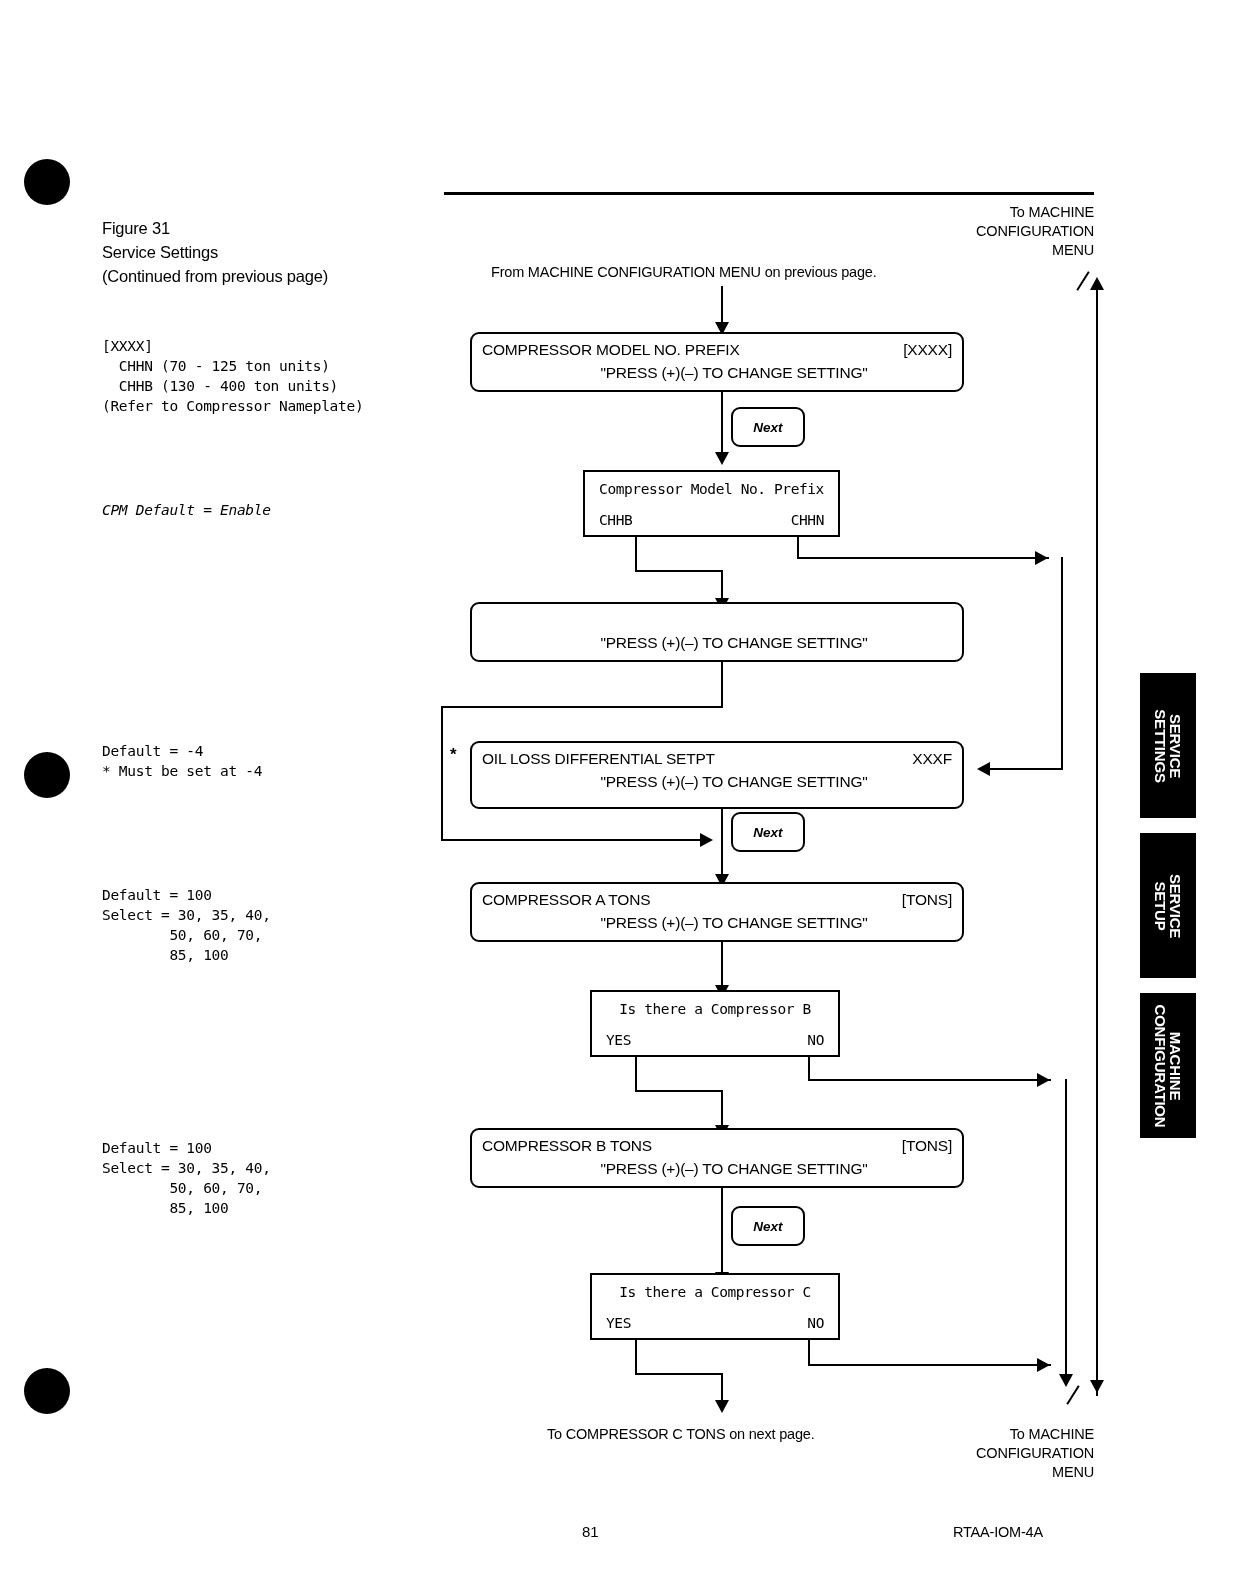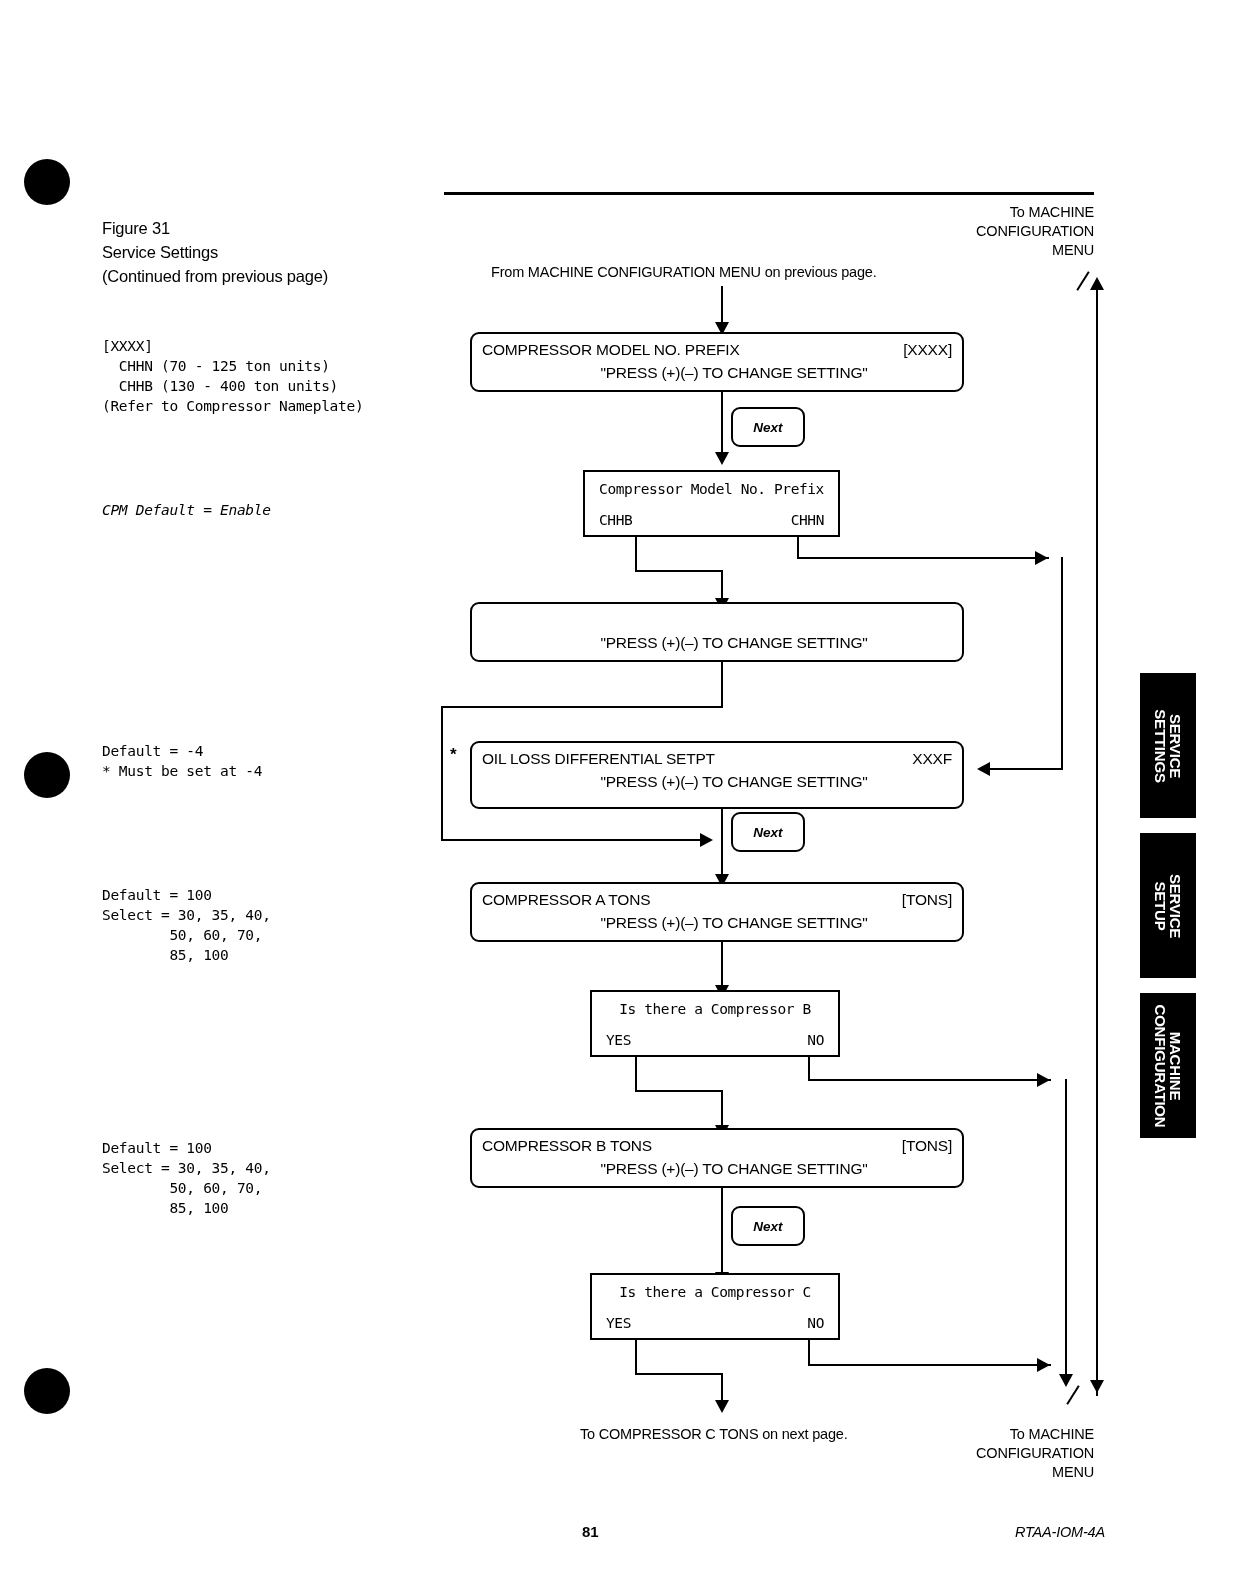--- a/index.html
+++ b/index.html
@@ -180,21 +180,21 @@
     font-size: 15px;
     font-weight: bold;
     line-height: 15px;
     text-align: center;
     letter-spacing: -0.2px;
   }
 
   
   .page-num {
     font-size: 15px;
-    font-weight: bold;
+    font-weight: normal;
   }
   .doc-code {
     font-size: 14.5px;
     letter-spacing: -0.2px;
   }
 </style>
 </head>
 <body>
 
 <div id="page">
@@ -364,21 +364,21 @@
   </div>
 
   <div class="abs next-btn" style="left:731px; top:812px;">
     <span>Next</span>
   </div>
 
   <div class="abs next-btn" style="left:731px; top:1206px;">
     <span>Next</span>
   </div>
 
-  <div class="abs caption" style="left:580px; top:1425px;">To COMPRESSOR C TONS on next page.</div>
+  <div class="abs caption" style="left:547px; top:1425px;">To COMPRESSOR C TONS on next page.</div>
 
   <div class="abs caption right" style="left:900px; top:1425px; width:194px; white-space:pre-line;">To MACHINE
 CONFIGURATION
 MENU</div>
 
   <div class="abs thumb-tab" style="left:1140px; top:673px; width:56px; height:145px;">
     <div class="tab-text">
       <div>SERVICE</div>
       <div>SETTINGS</div>
     </div>
@@ -393,15 +393,15 @@
 
   <div class="abs thumb-tab" style="left:1140px; top:993px; width:56px; height:145px;">
     <div class="tab-text">
       <div>MACHINE</div>
       <div>CONFIGURATION</div>
     </div>
   </div>
 
   <div class="abs page-num" style="left:582px; top:1523px;">81</div>
 
-  <div class="abs doc-code" style="left:1015px; top:1524px;font-style:italic;">RTAA-IOM-4A</div>
+  <div class="abs doc-code" style="left:953px; top:1524px;">RTAA-IOM-4A</div>
 
 </div>
 
 </body></html>

